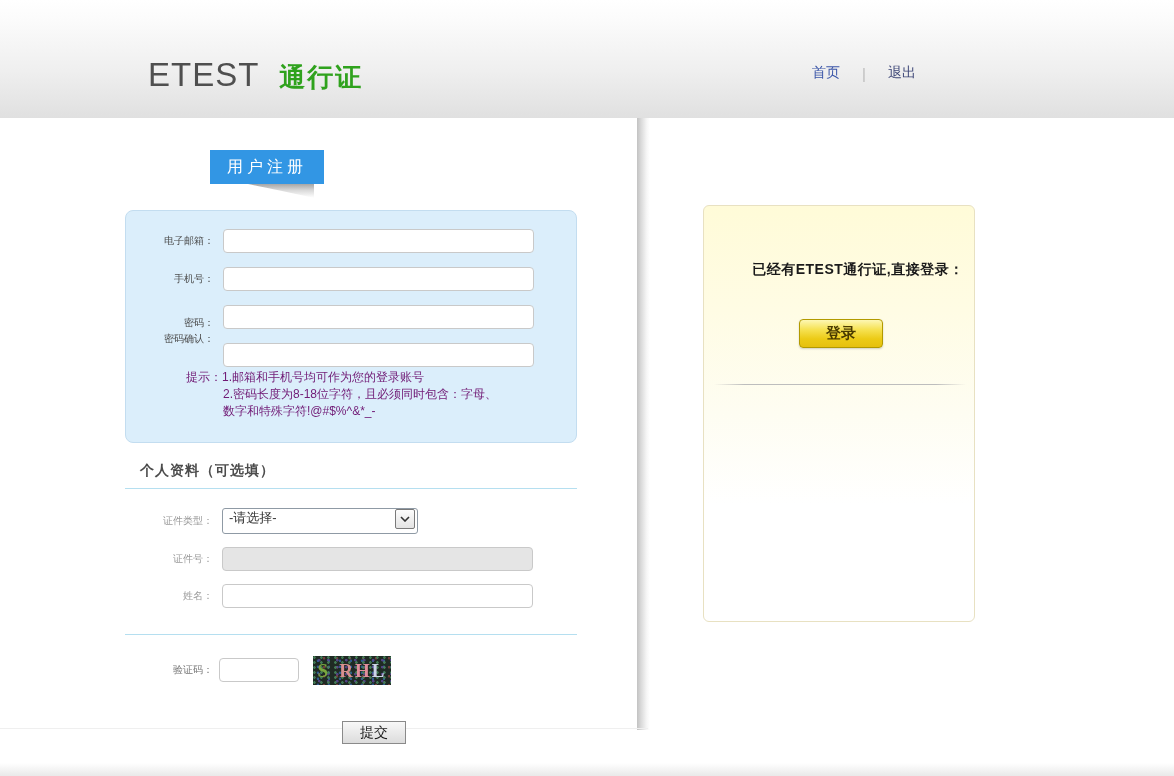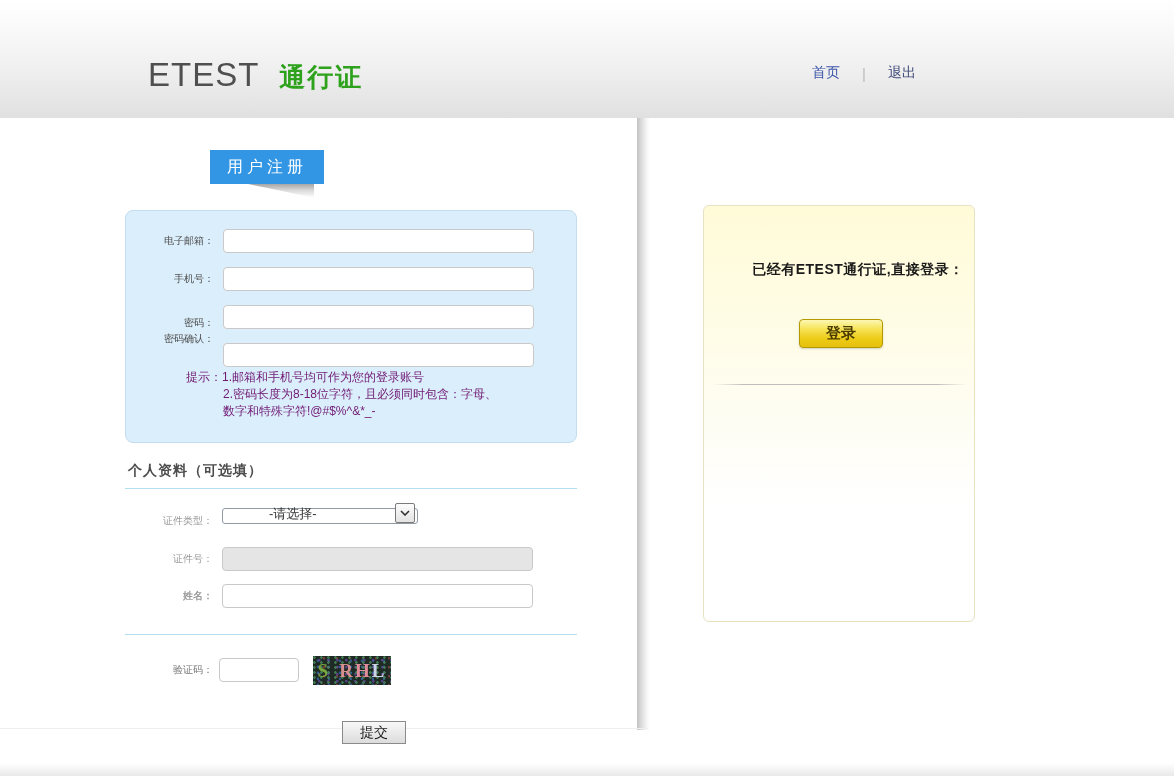--- a/index.html
+++ b/index.html
@@ -37,26 +37,26 @@
   .flabel.mid  { color:#777; }
   .ftext { position:absolute; height:24px; border:1px solid #c9c9c9; border-radius:4px;
            padding:2px 8px; font-size:13px; background:#fff; outline:none; color:#333;
            font-family:"Liberation Sans","DejaVu Sans",sans-serif; }
   .ftext:disabled { background:#e5e5e5; }
   .hints { position:absolute; left:60px; top:158px; width:360px; font-size:12px;
            color:#701a75; line-height:17px; }
   .hints .indent { padding-left:37px; }
 
   
-  .section-title { position:absolute; left:128px; top:462px; font-size:14px; font-weight:bold; color:#4c4c4c; letter-spacing:1px; }
+  .section-title { position:absolute; left:140px; top:462px; font-size:14px; font-weight:bold; color:#4c4c4c; letter-spacing:1px; }
   .hrule { position:absolute; left:125px; width:452px; height:1px; background:var(--divider-blue,#b5dff0); }
 
-  .select { position:absolute; left:222px; top:508px; width:196px; height:16px; background:#fff;
-            border:1px solid #8f9aa5; border-radius:3px; display:flex; align-items:flex-end;
-            cursor:pointer;padding-left:40px; }
+  .select { position:absolute; left:222px; top:508px; width:196px; height:26px; background:#fff;
+            border:1px solid #8f9aa5; border-radius:3px; display:flex; align-items:flex-start;
+            cursor:pointer; }
   .select-value { flex:1; font-size:13px; color:#333; padding-left:6px; }
   .select-arrow { width:20px; height:20px; margin-right:2px; border:1px solid #7a7a7a; border-radius:2px;
                   background:linear-gradient(180deg,#fdfdfd,#e3e3e3); display:flex; align-items:center; justify-content:center; }
 
   
   .captcha { position:absolute; left:313px; top:656px; width:78px; height:29px;
              background-color:#1f2a24;
              background-image:
                radial-gradient(circle at 20% 30%, rgba(70,130,90,.9) 0 1px, transparent 1.6px),
                radial-gradient(circle at 70% 60%, rgba(90,70,150,.85) 0 1px, transparent 1.6px),
@@ -142,21 +142,21 @@
     <span class="select-arrow">
       <svg width="10" height="6" viewBox="0 0 10 6">
           <path d="M1 1 L5 5 L9 1" stroke="#333" stroke-width="1.6" fill="none"></path>
         </svg>
     </span>
   </div>
 
   <label class="flabel gray" style="left:125px;top:547px;">证件号：</label>
   <input class="ftext" type="text" disabled="" style="left: 222px; top: 547px; width: 311px;" value="">
 
-  <label class="flabel gray" style="left:125px;top:584px;font-weight:bold;">姓名：</label>
+  <label class="flabel gray" style="left:125px;top:584px;">姓名：</label>
   <input class="ftext" type="text" style="left: 222px; top: 584px; width: 311px;" value="">
 
   <div class="hrule" style="top:634px;"></div>
 
   <label class="flabel mid" style="left:125px;top:658px;">验证码：</label>
   <input class="ftext" type="text" style="left: 219px; top: 658px; width: 80px;" value="">
   <div class="captcha">
     <span class="first" style="color: rgb(121, 167, 62);">S</span>
     <span style="color: rgb(215, 143, 143);">R</span>
     <span style="color: rgb(224, 142, 155);">H</span>

